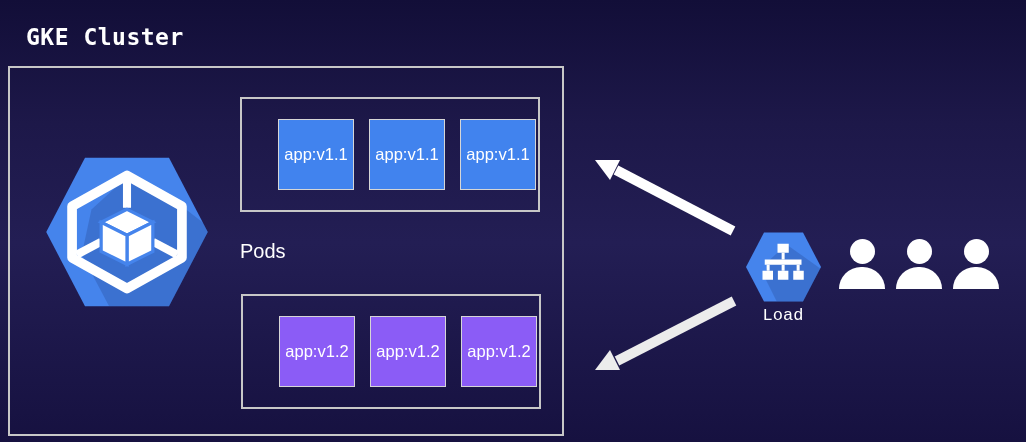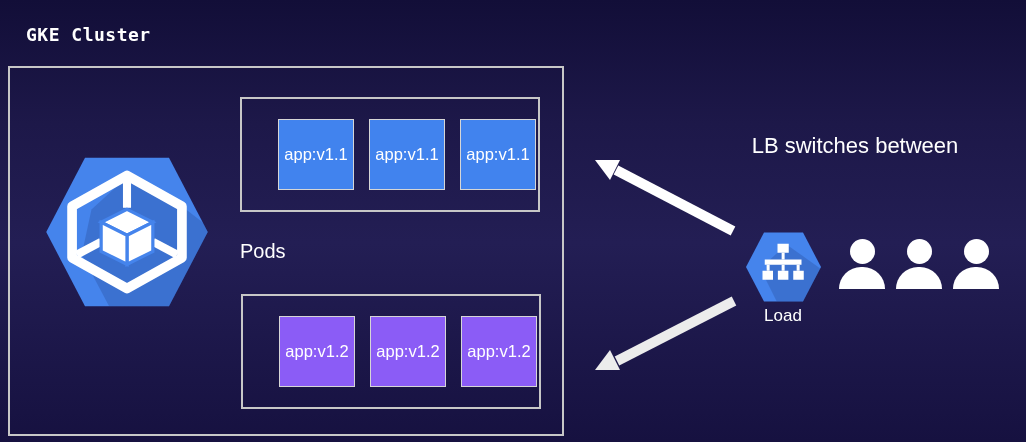--- a/index.html
+++ b/index.html
@@ -4,21 +4,21 @@
 <style>
   html,body{margin:0;padding:0;}
   body{
     width:1026px;height:442px;overflow:hidden;position:relative;
     background:linear-gradient(180deg,#120e38 0%,#1d1849 28%,#231e54 55%,#161140 100%);
     font-family:"Liberation Sans",sans-serif;color:#ffffff;
   }
   .stage{position:absolute;inset:0;}
   .title{
     position:absolute;left:26px;top:24px;
-    font-family:"DejaVu Sans Mono",monospace;font-weight:bold;font-size:18px;letter-spacing:.5px;
+    font-family:"DejaVu Sans Mono",monospace;font-weight:bold;font-size:23px;letter-spacing:.5px;
   }
   .cluster-box{
     position:absolute;left:8px;top:66px;width:556px;height:370px;
     border:2.5px solid #c7c7c7;box-sizing:border-box;
   }
   .pods-box{
     position:absolute;width:300px;height:115px;border:2px solid #c7c7c7;box-sizing:border-box;
     display:flex;align-items:center;justify-content:center;gap:15px;padding-left:34px;
   }
   .pods-box-1{left:230px;top:29px;}
@@ -30,21 +30,21 @@
   }
   .app-blue{background:#4183ee;}
   .app-green{background:#8b5cf6;}
   .pods-label{position:absolute;left:230px;top:172px;width:300px;text-align:left;font-size:20px;}
   .k8s-wrap{position:absolute;left:25px;top:84px;width:184px;text-align:center;}
   .k8s-label{margin-top:7px;font-size:16.5px;}
   .caption{position:absolute;left:688px;top:133px;width:334px;text-align:center;font-size:22px;line-height:25px;}
   .caption span{display:block;}
   .lb-wrap{position:absolute;left:733px;top:231px;width:100px;text-align:center;}
   .lb-label{margin-top:2px;font-size:17px;line-height:21px;}
-  .lb-label span{display:block;}
+  .lb-label span{display:block;font-family:Liberation Mono, monospace;}
   .users{position:absolute;left:838px;top:239px;display:flex;gap:9px;}
   .person{width:48px;}
   .person-head{width:25px;height:25px;background:#ffffff;border-radius:50%;margin:0 auto;}
   .person-body{width:46px;height:22px;background:#ffffff;border-radius:23px 23px 0 0;margin:3px auto 0;}
   .arrows{position:absolute;left:0;top:0;pointer-events:none;}
   svg{display:block;}
   .hex-icon{margin:0 auto;}
 </style>
 </head>
 <body>
@@ -103,21 +103,20 @@
       <line x1="733" y1="231" x2="616" y2="170" stroke="#ffffff" stroke-width="10"></line>
       <polygon points="595,160 620,160 610,180" fill="#ffffff"></polygon>
     </g>
     <g>
       <line x1="734" y1="301" x2="617" y2="361" stroke="#ececec" stroke-width="10"></line>
       <polygon points="595,370 610,350 620,370" fill="#ececec"></polygon>
     </g>
   </svg>
 
   <div class="caption">
-    <span>LB switches between</span>
   </div>
 
   <div class="lb-wrap">
     <svg class="hex-icon" width="79" height="72" viewBox="0 0 104 96">
       <defs>
         <clipPath id="hexclip2">
             <polygon points="26,2 78,2 102,48 78,94 26,94 2,48"></polygon>
           </clipPath>
       </defs>
       <polygon points="26,2 78,2 102,48 78,94 26,94 2,48" fill="#4584ec"></polygon>

